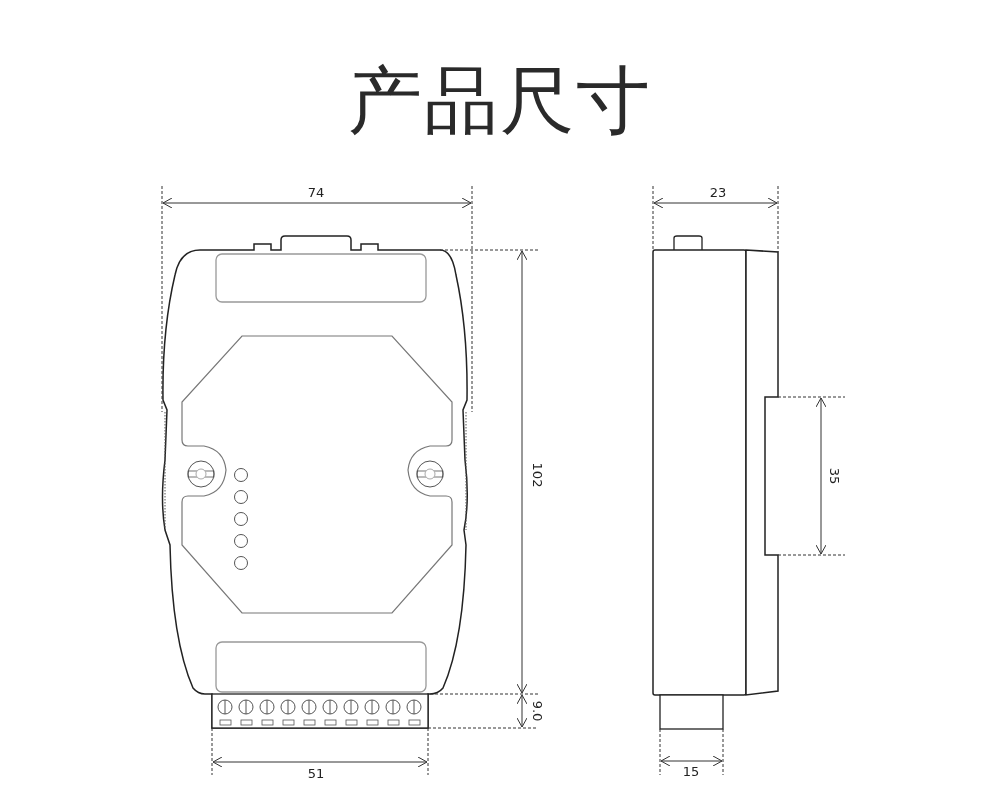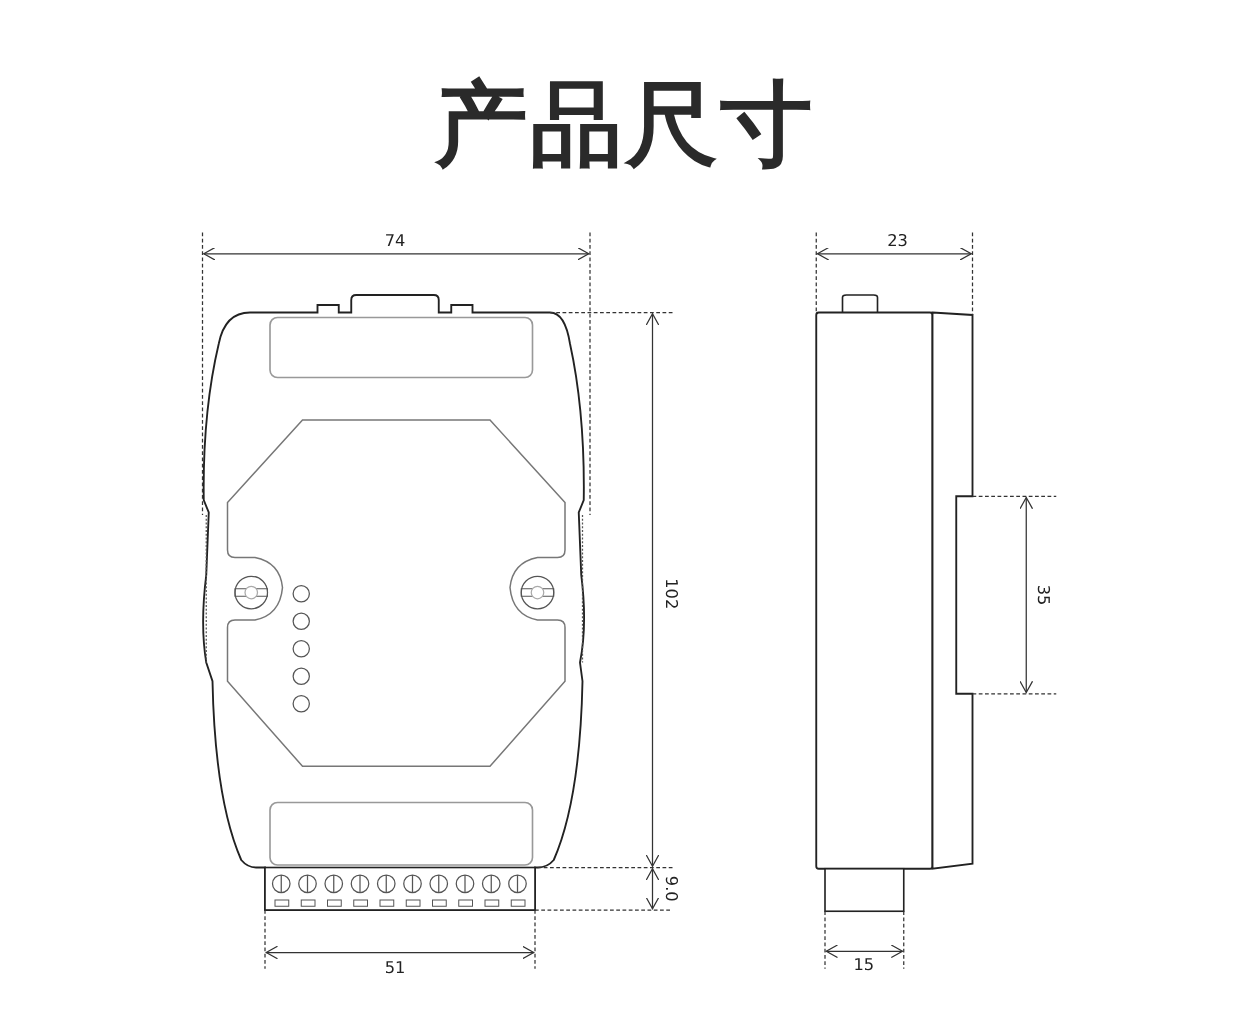--- a/index.html
+++ b/index.html
@@ -1,19 +1,19 @@
 <!DOCTYPE html>
 <html><head>
   <meta charset="utf-8">
   <style>
     html, body { margin: 0; padding: 0; background: #ffffff; }
     body { width: 1000px; height: 809px; position: relative; overflow: hidden;
            font-family: "DejaVu Sans", "Liberation Sans", sans-serif; }
     .page-title { position: absolute; left: 0; top: 52px; width: 1000px; text-align: center;
-                  font-size: 74px; font-weight: bold; color: #2a2a2a; letter-spacing: 2px; line-height: 96px; }
+                  font-size: 74px; font-weight: normal; color: #2a2a2a; letter-spacing: 2px; line-height: 96px; }
     svg.drawing { position: absolute; left: 0; top: 0; }
     .dim-text { font-family: "DejaVu Sans", "Liberation Sans", sans-serif; font-size: 13px; fill: #222; }
   </style>
 </head>
 <body>
 
 <div class="page-title">产品尺寸</div>
 
 <svg class="drawing" width="1000" height="809" viewBox="0 0 1000 809">
   <defs>

